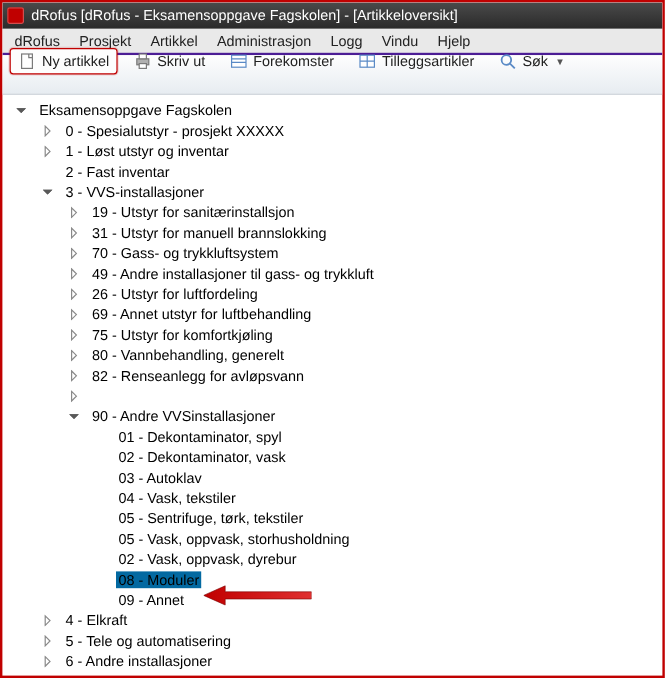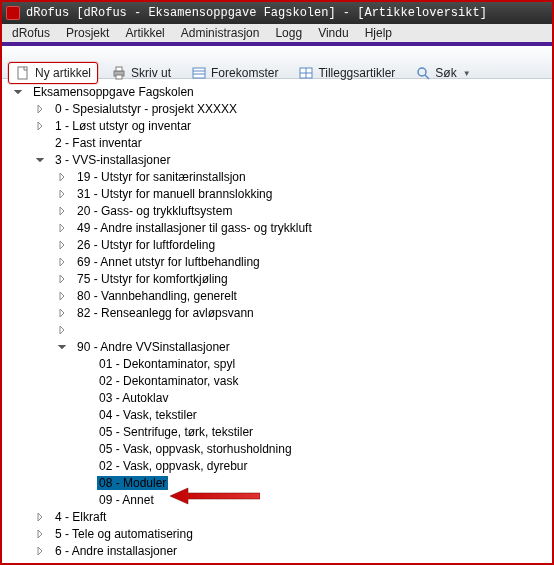--- a/index.html
+++ b/index.html
@@ -16,53 +16,52 @@
     overflow: hidden;
   }
   .titlebar {
     background: linear-gradient(#4a4a4a, #2a2a2a);
     color: #fff;
     height: 22px;
     display: flex;
     align-items: center;
     padding: 0 4px;
     font-size: 12px;
-    font-family: Liberation Mono, monospace;
   }
   .titlebar .app-icon {
     width: 14px; height: 14px;
     background: #c00000;
     border-radius: 2px;
     margin-right: 6px;
     box-shadow: inset 0 0 0 1px rgba(255,255,255,0.3);
   }
   .titlebar .title-text {
     white-space: nowrap;
     overflow: hidden;
     text-overflow: ellipsis;
   }
   .menubar {
     background: #e9e9e9;
-    border-bottom: 4px solid #4c1d95;
+    border-bottom: 2px solid #4c1d95;
     height: 22px;
     display: flex;
     align-items: center;
     padding: 0 2px;
   }
   .menubar .menu-item {
     padding: 2px 8px;
     cursor: default;
     color: #222;
   }
   .toolbar {
     background: linear-gradient(#fefefe, #e7ecf1);
     border-bottom: 1px solid #c9cfd6;
     height: 30px;
     display: flex;
-    align-items: flex-start;
+    align-items: flex-end;
     padding: 16px 6px;
     gap: 6px;
   }
   .tool-btn {
     display: inline-flex;
     align-items: center;
     gap: 4px;
     padding: 2px 6px;
     height: 22px;
     border: 1px solid transparent;
@@ -264,21 +263,21 @@
         </svg>
       </span>
       <span class="label">31 - Utstyr for manuell brannslokking</span>
     </div>
     <div class="row" style="--indent: 50px;">
       <span class="toggle">
         <svg width="10" height="10" viewBox="0 0 10 10">
           <path d="M3 1 L7 5 L3 9 Z" fill="#fff" stroke="#8a8a8a"></path>
         </svg>
       </span>
-      <span class="label">20 - Gass- og trykkluftsystem</span>
+      <span class="label">70 - Gass- og trykkluftsystem</span>
     </div>
     <div class="row" style="--indent: 50px;">
       <span class="toggle">
         <svg width="10" height="10" viewBox="0 0 10 10">
           <path d="M3 1 L7 5 L3 9 Z" fill="#fff" stroke="#8a8a8a"></path>
         </svg>
       </span>
       <span class="label">49 - Andre installasjoner til gass- og trykkluft</span>
     </div>
     <div class="row" style="--indent: 50px;">

